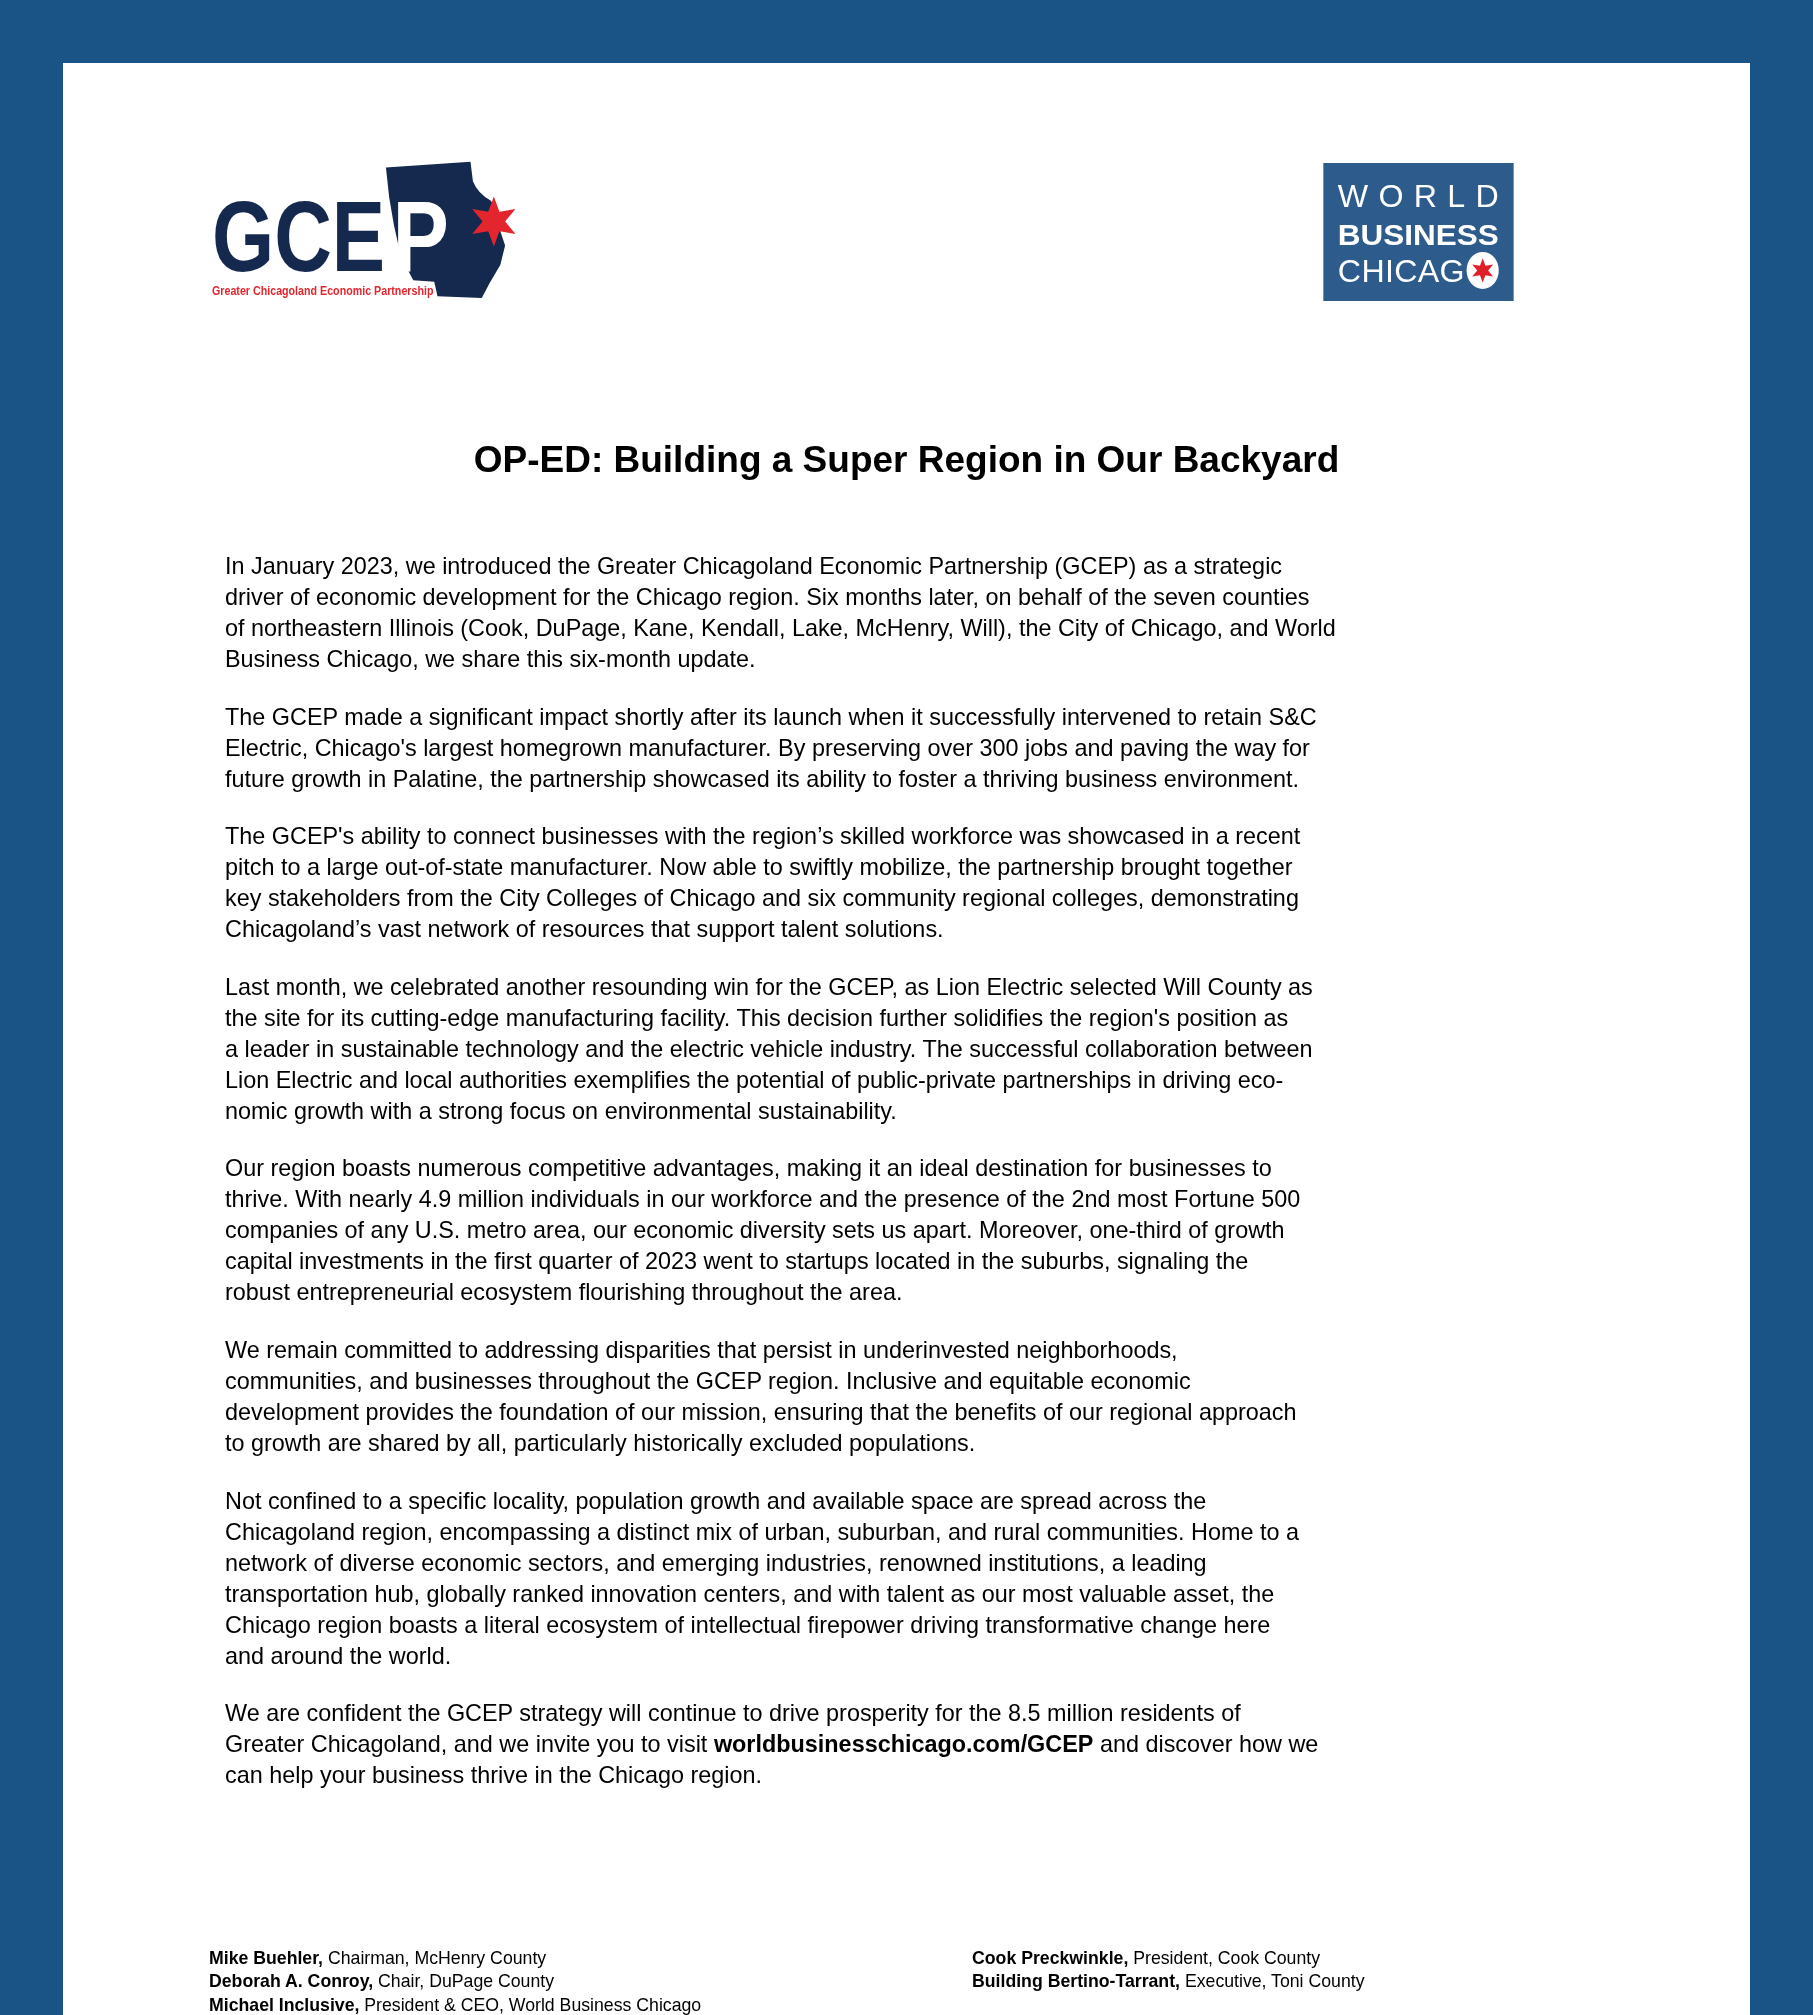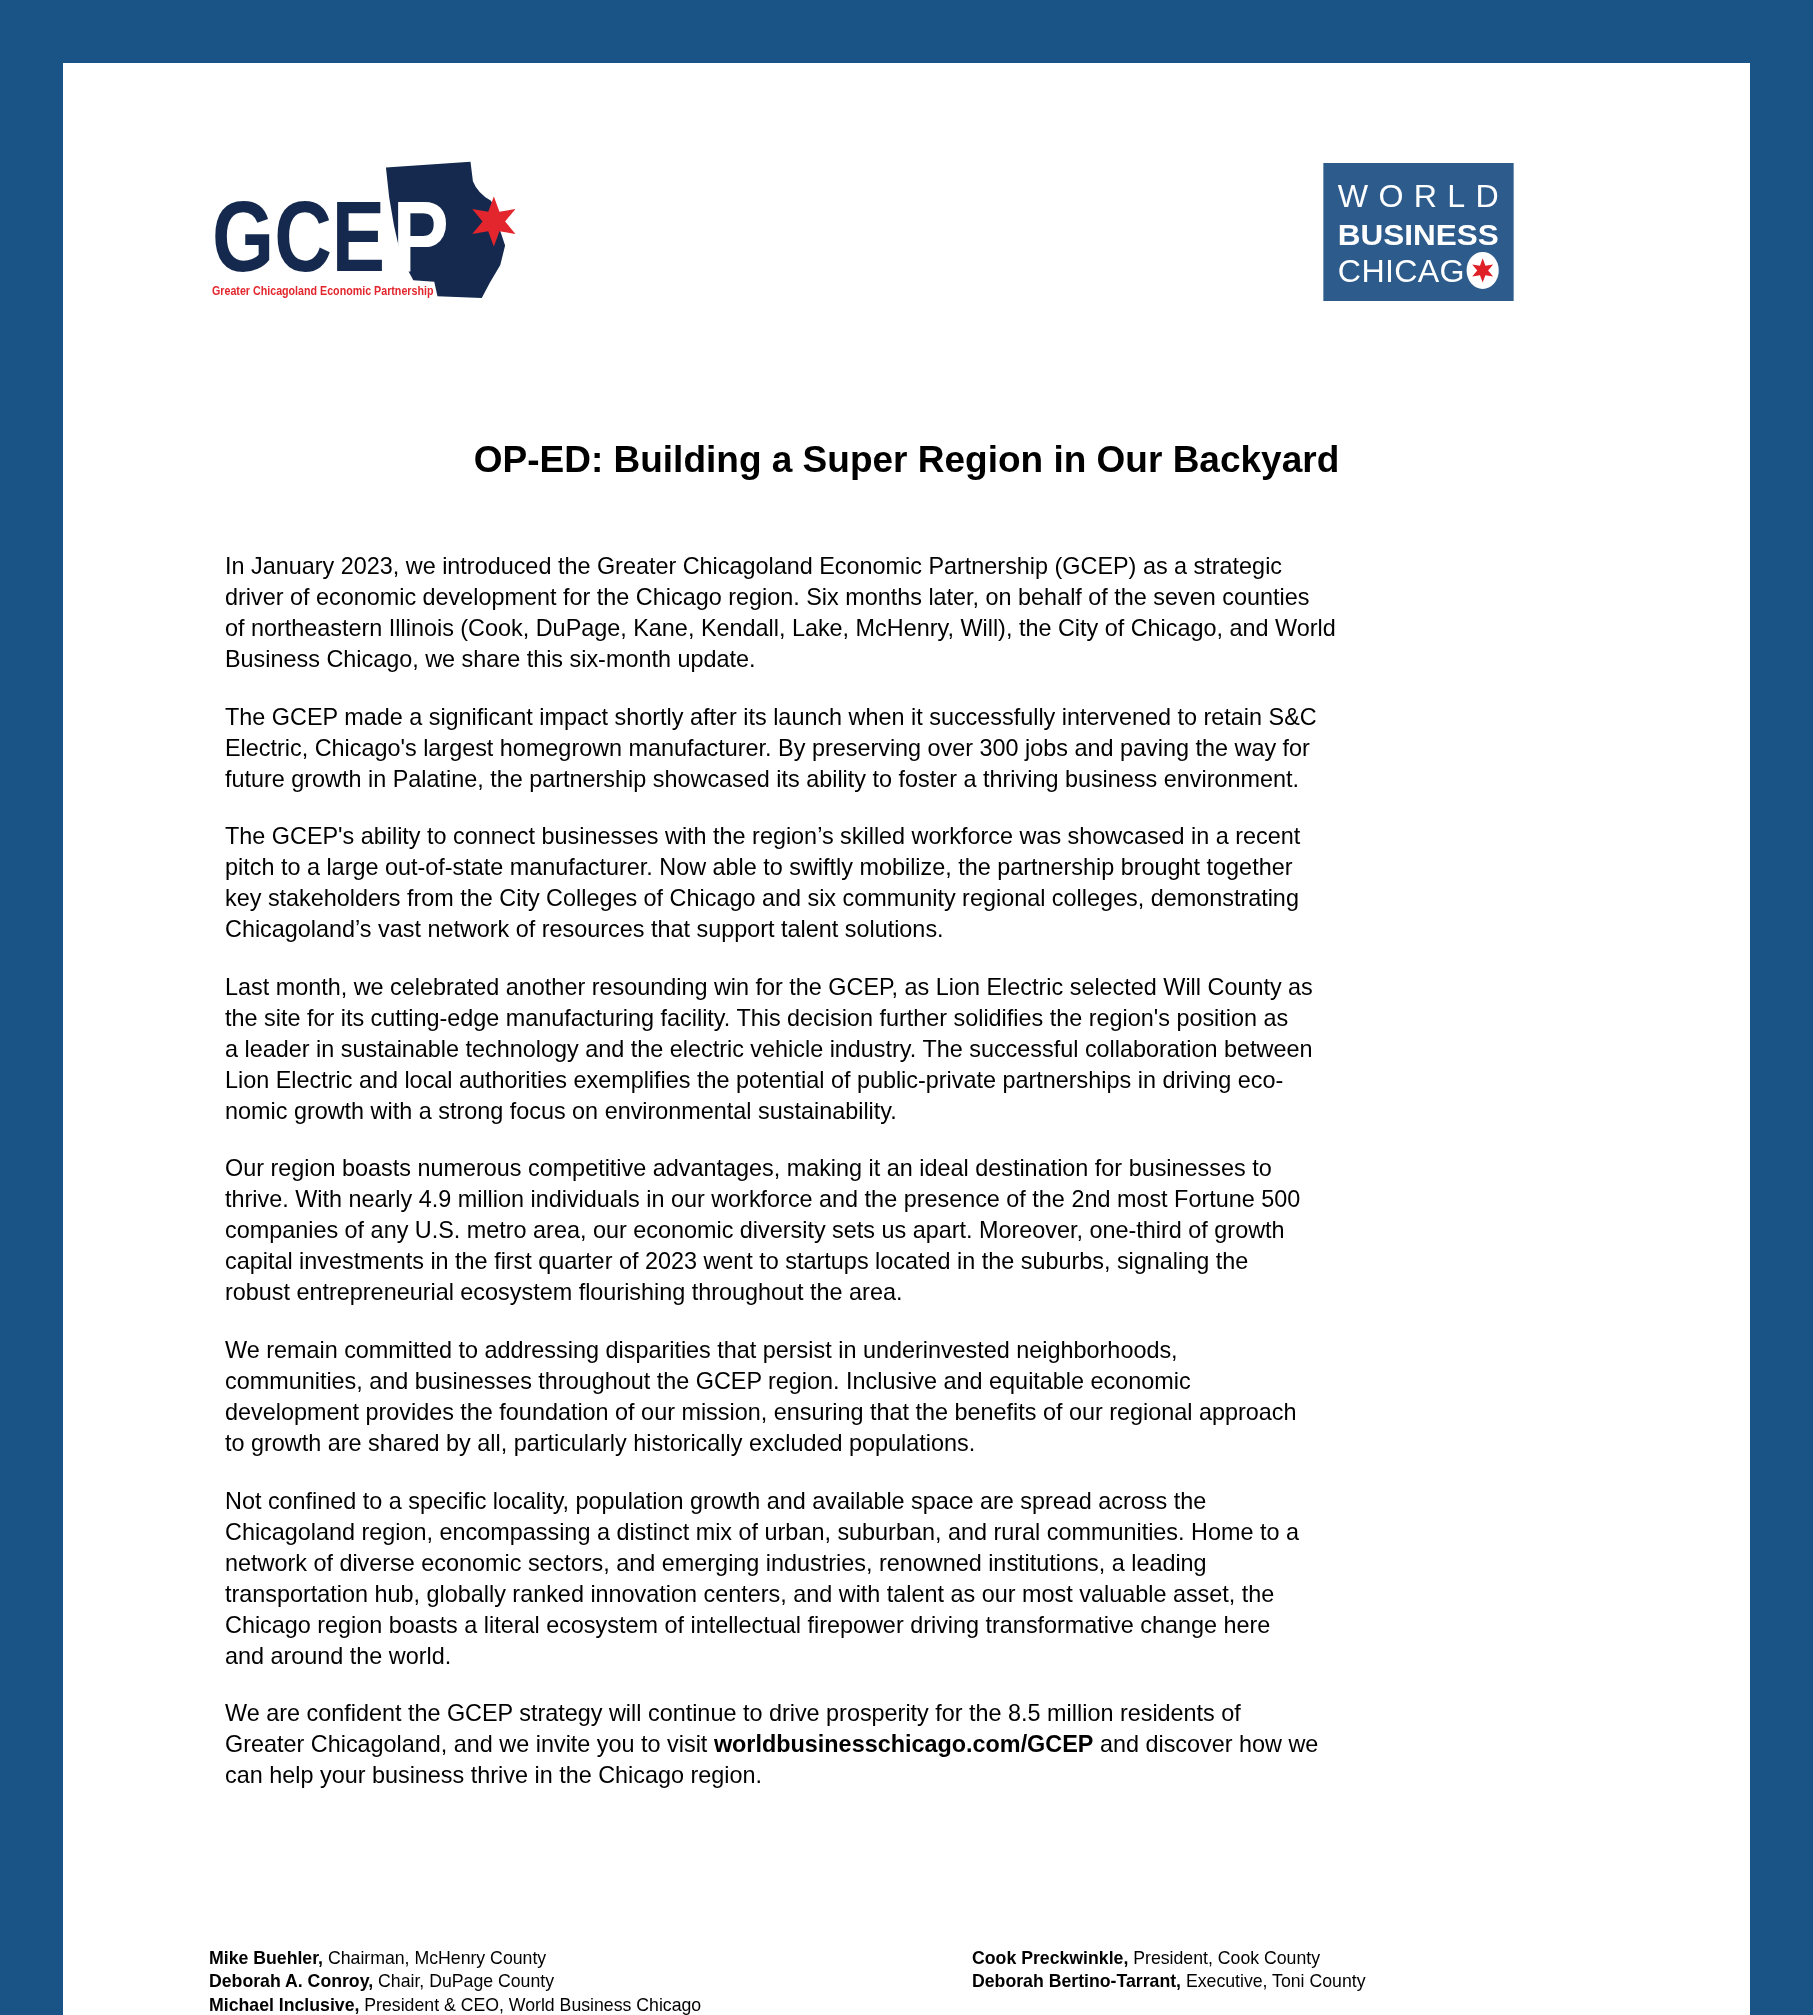--- a/index.html
+++ b/index.html
@@ -103,18 +103,18 @@
 
     <div class="signatures-left">
       <div class="sig-row"><b>Mike Buehler,</b><span> Chairman, McHenry County</span></div>
       <div class="sig-row"><b>Deborah A. Conroy,</b><span> Chair, DuPage County</span></div>
       <div class="sig-row"><b>Michael Inclusive,</b><span> President &amp; CEO, World Business Chicago</span></div>
 
     </div>
 
     <div class="signatures-right">
       <div class="sig-row"><b>Cook Preckwinkle,</b><span> President, Cook County</span></div>
-      <div class="sig-row"><b>Deborah Bertino-Tarrant,</b><span> Executive, Toni County</span></div>
+      <div class="sig-row"><b>Building Bertino-Tarrant,</b><span> Executive, Toni County</span></div>
     </div>
 
   </div>
 </div>
 
 
 </body></html>

